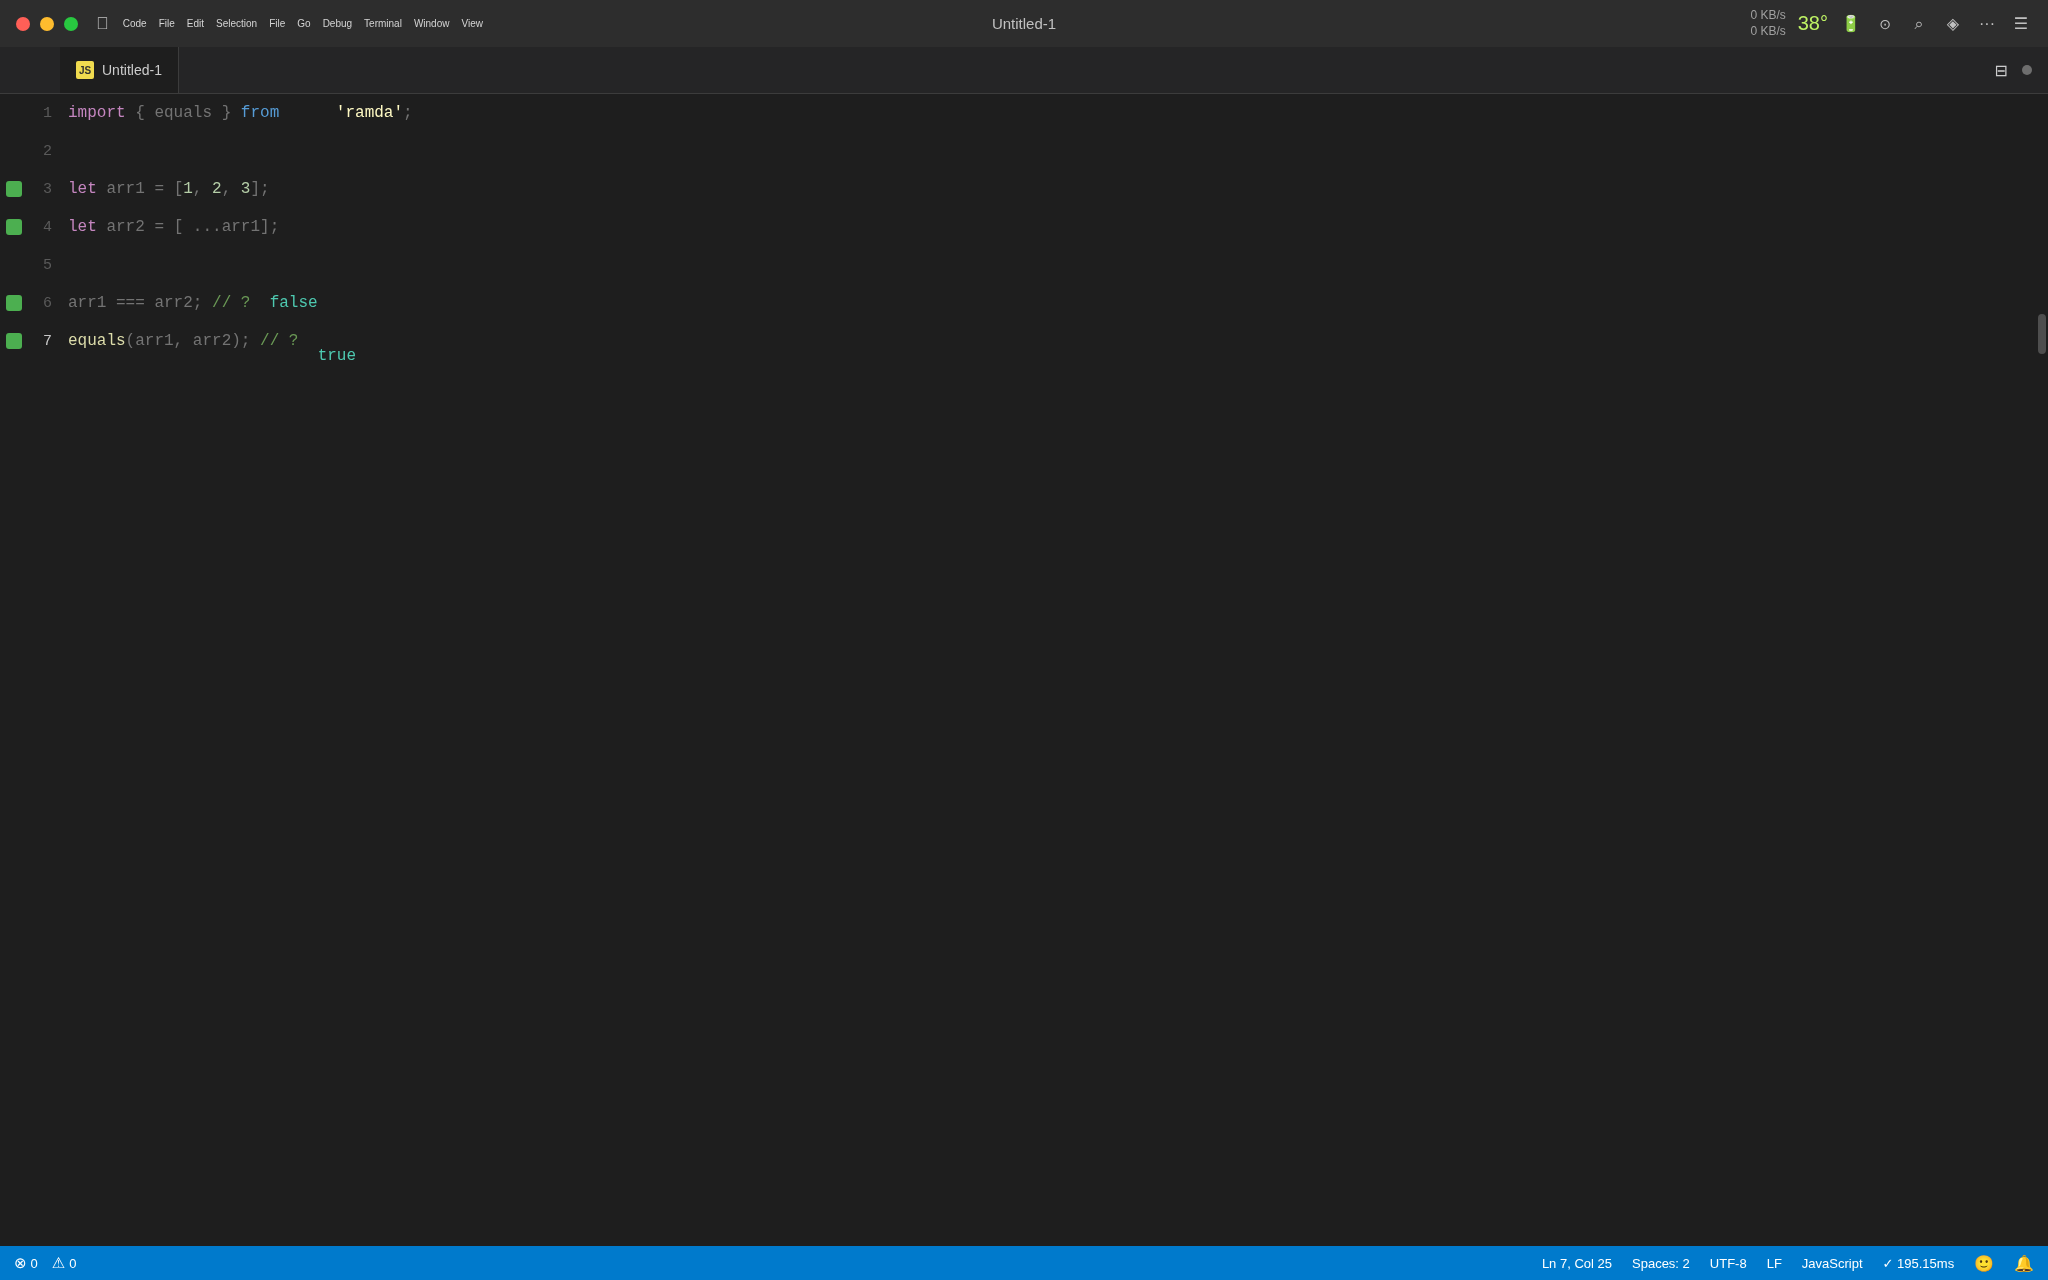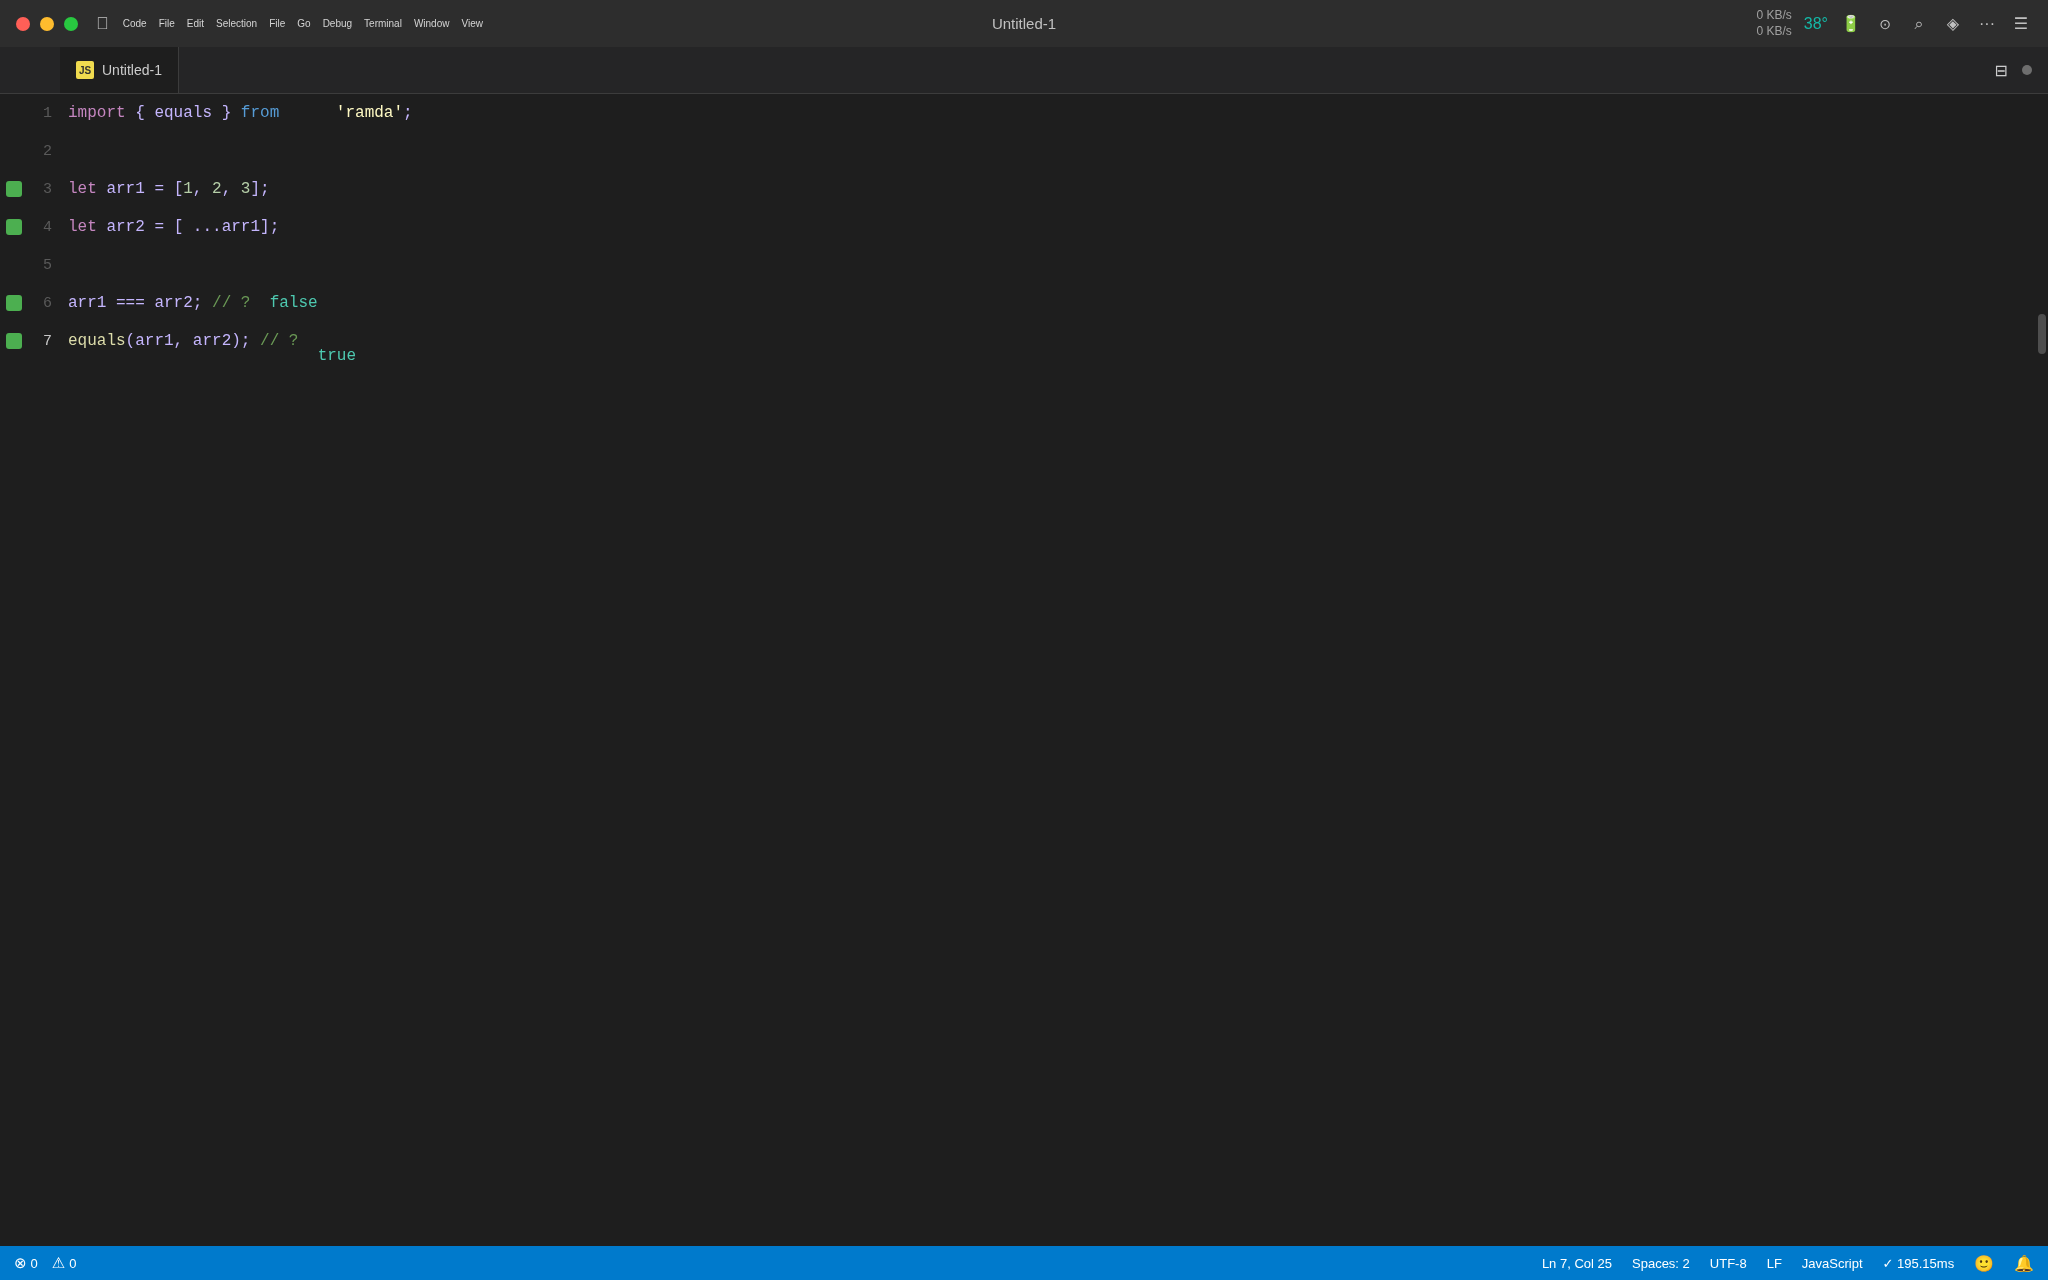--- a/index.html
+++ b/index.html
@@ -46,22 +46,22 @@
       align-items: center;
       gap: 12px;
     }
     .status-text {
       font-size: 12px;
       color: #a0a0a0;
       text-align: right;
       line-height: 1.3;
     }
     .temp-text {
-      font-size: 16px;
-      color: #14b8a6;
+      font-size: 20px;
+      color: #bef264;
     }
     .icon-btn {
       width: 22px;
       height: 22px;
       display: flex;
       align-items: center;
       justify-content: center;
       color: #c0c0c0;
       font-size: 16px;
       cursor: pointer;
@@ -203,21 +203,21 @@
 
     
     .kw { color: #c586c0; }         
     .kw-blue { color: #569cd6; }    
     .str { color: #fef9c3; margin-left: 47px; }        
     .num { color: #b5cea8; }        
     .fn { color: #dcdcaa; }         
     .comment { color: #6a9955; }    
     .val-false { color: #4ec9b0; }  
     .val-true { color: #4ec9b0; margin-top: 29px; }   
-    .plain { color: #c4b5fd; }
+    .plain { color: #737373; }
 
     
     .scrollbar-track {
       width: 14px;
       background: #1e1e1e;
       position: relative;
     }
     .scrollbar-thumb {
       width: 8px;
       height: 40px;

